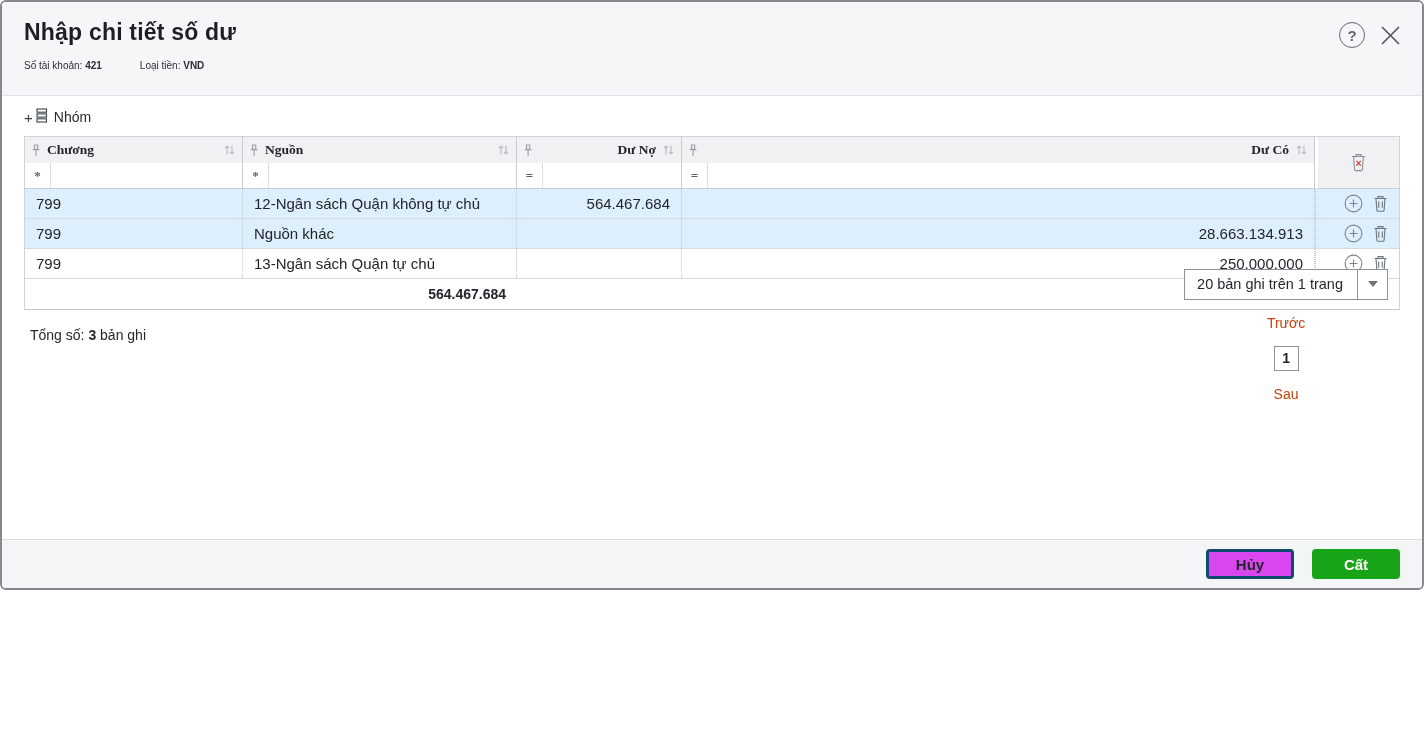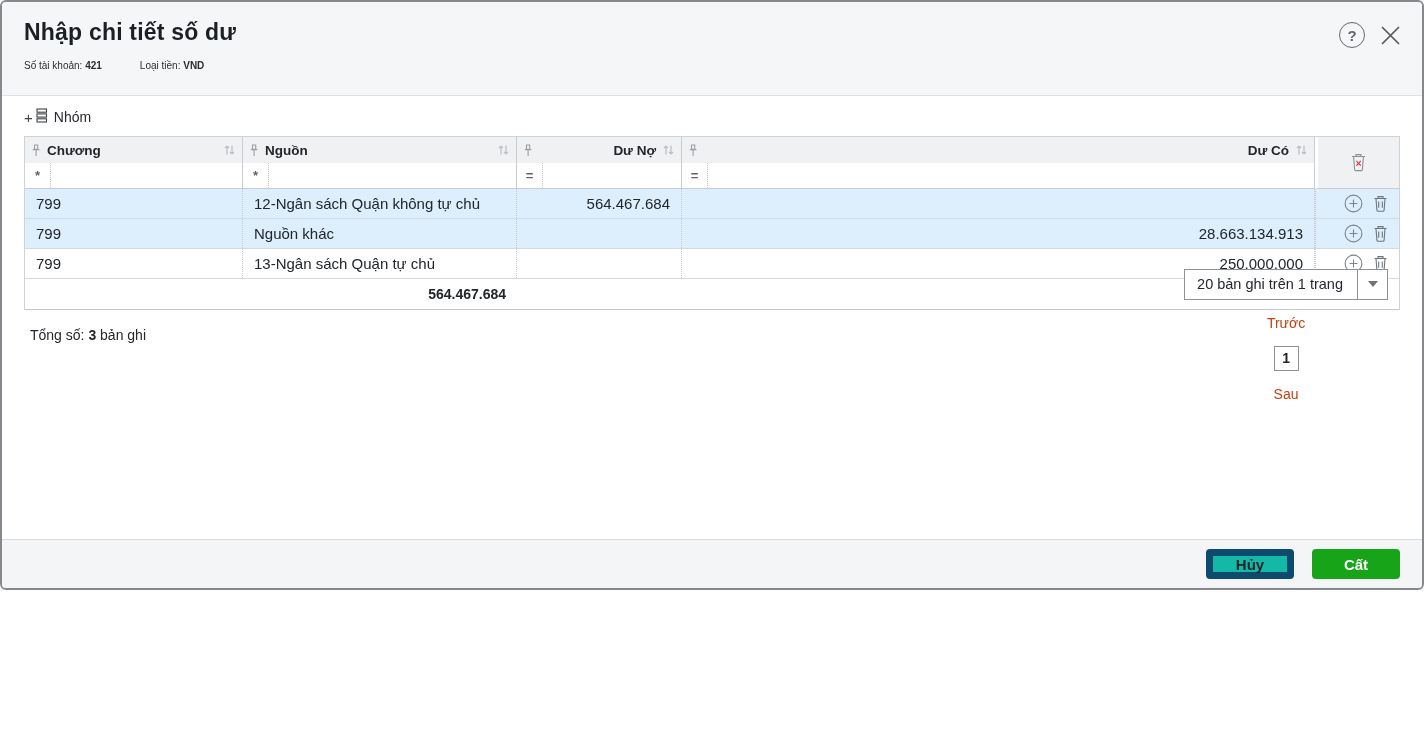--- a/index.html
+++ b/index.html
@@ -45,21 +45,21 @@
   .body { flex: 1; background: #fff; padding: 0 22px; position: relative; }
 
   .group-btn {
     display: inline-flex; align-items: center; gap: 6px;
     margin: 12px 0 10px 0; font-size: 14px; color: #26292e; cursor: pointer;
   }
   .group-btn .plus { font-size: 15px; color: #3c4146; margin-right: -3px; }
 
   
   .tbl { border-left: 1px solid #cfd2d6; border-right: 1px solid #cfd2d6; }
-  .grid-main { display: grid; grid-template-columns: 218px 274px 165px 1fr; }
+  .grid-main { display: grid; grid-template-columns: 218px 274px 165px 1fr; font-family: Liberation Serif, serif; }
   .head-wrap { display: flex; border-top: 1px solid #cfd2d6; }
   .head-left { flex: 1; }
   .head-action {
     flex: 0 0 84px; background: #f0f1f3;
     border-left: 3px solid #fff; border-bottom: 1px solid #c9ccd0;
     display: flex; align-items: center; justify-content: center; cursor: pointer;
   }
 
   .hrow { background: #f0f1f3; height: 26px; }
   .hcell {
@@ -133,21 +133,21 @@
   
   .ftr {
     flex: 0 0 49px; background: #f4f5f7; border-top: 1px solid #d8dbde;
     display: flex; align-items: center; justify-content: flex-end; gap: 18px; padding-right: 22px;
   }
   .btn {
     height: 30px; min-width: 88px; border-radius: 4px; font-size: 15px; font-weight: 700;
     display: flex; align-items: center; justify-content: center; cursor: pointer;
     font-family: inherit; padding: 0 16px;
   }
-  .btn-cancel { background: #14b8a6; border: 7px solid #0c4a6e; color: #22262b; }
+  .btn-cancel { background: #d946ef; border: 3px solid #0c4a6e; color: #22262b; }
   .btn-save { border: none; color: #fff; }
 </style>
 </head>
 <body>
 
 <div class="modal">
 
   <div class="hdr">
     <div class="hdr-title">Nhập chi tiết số dư</div>
     <div class="hdr-icons">

